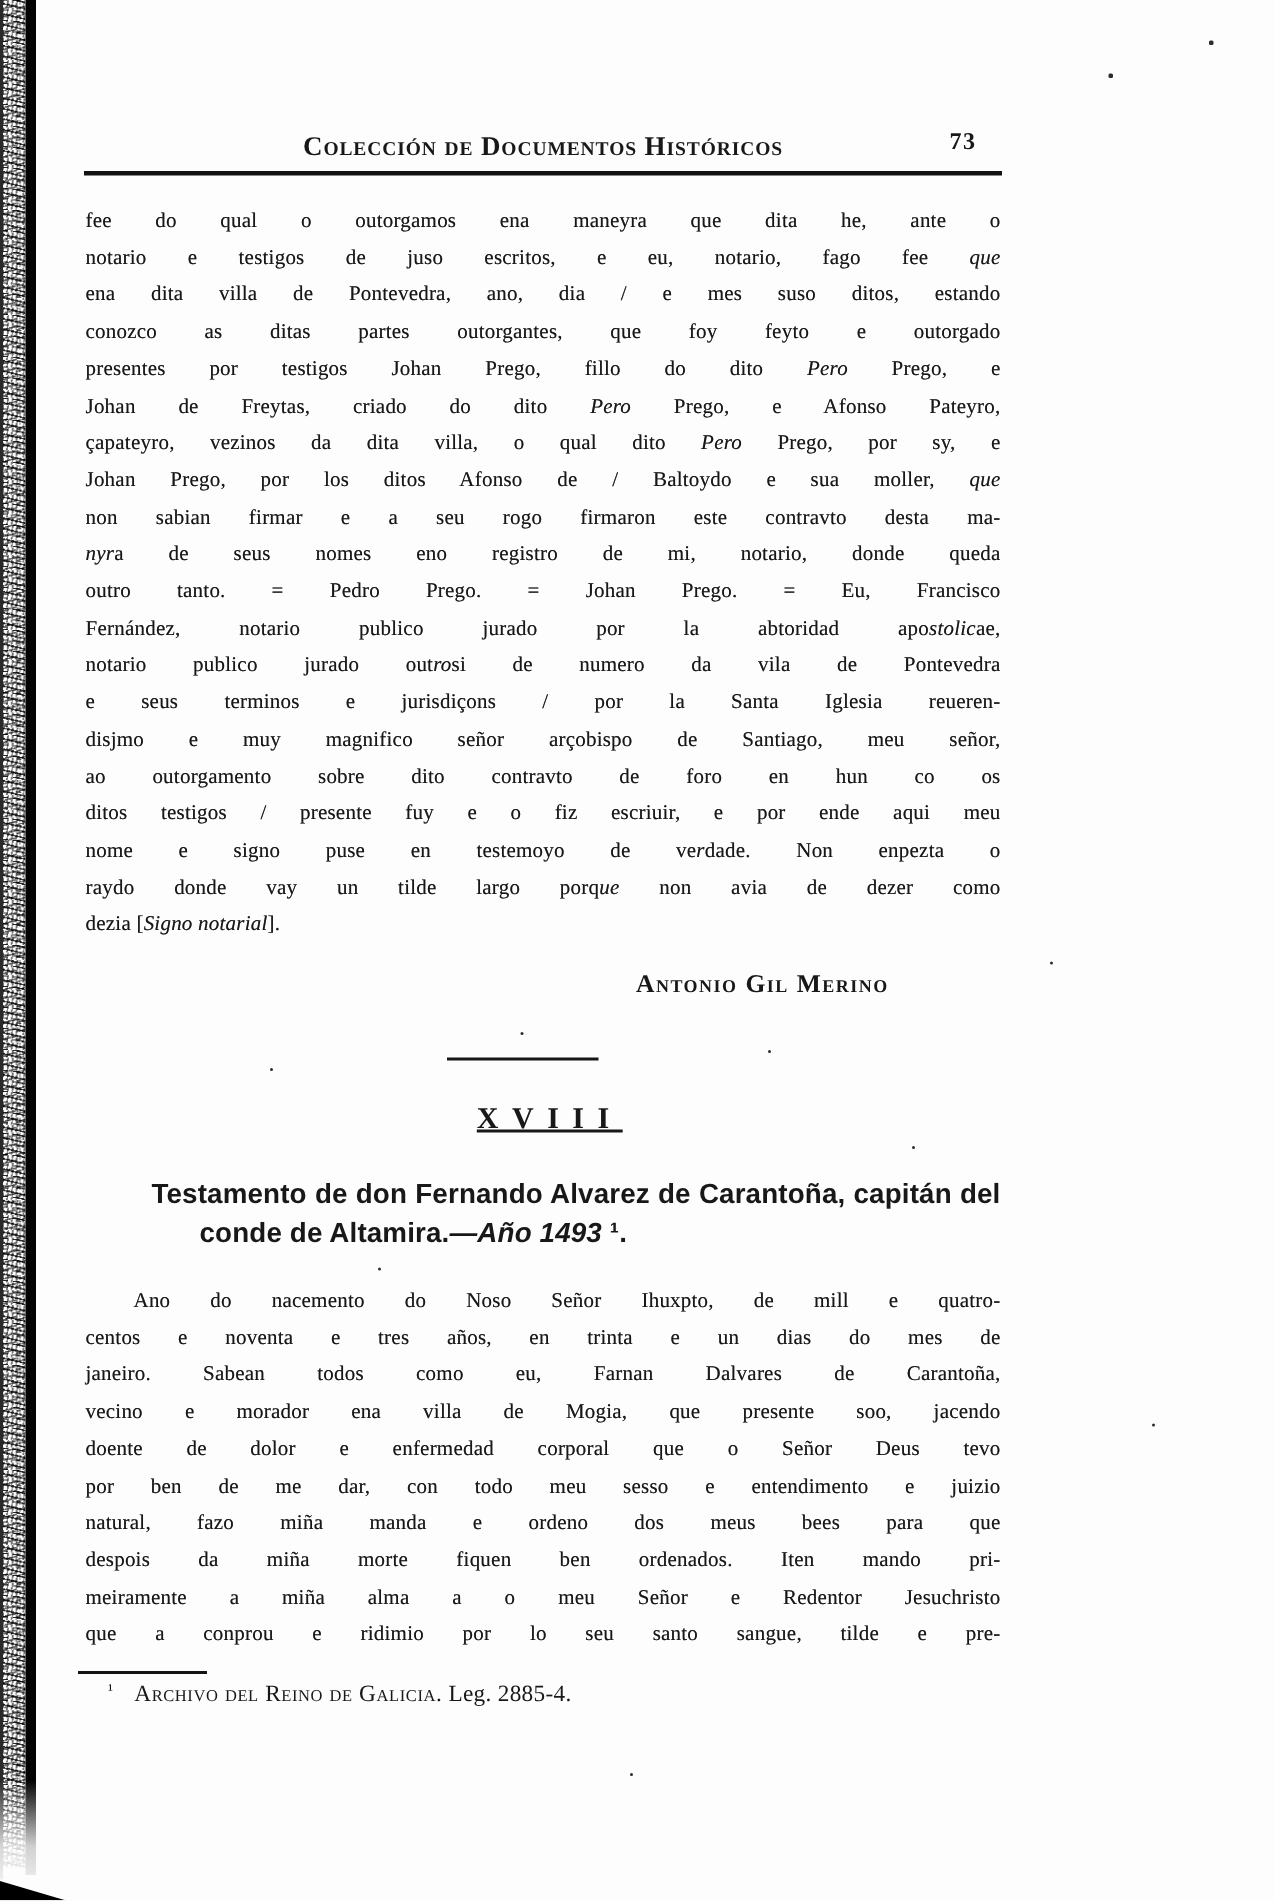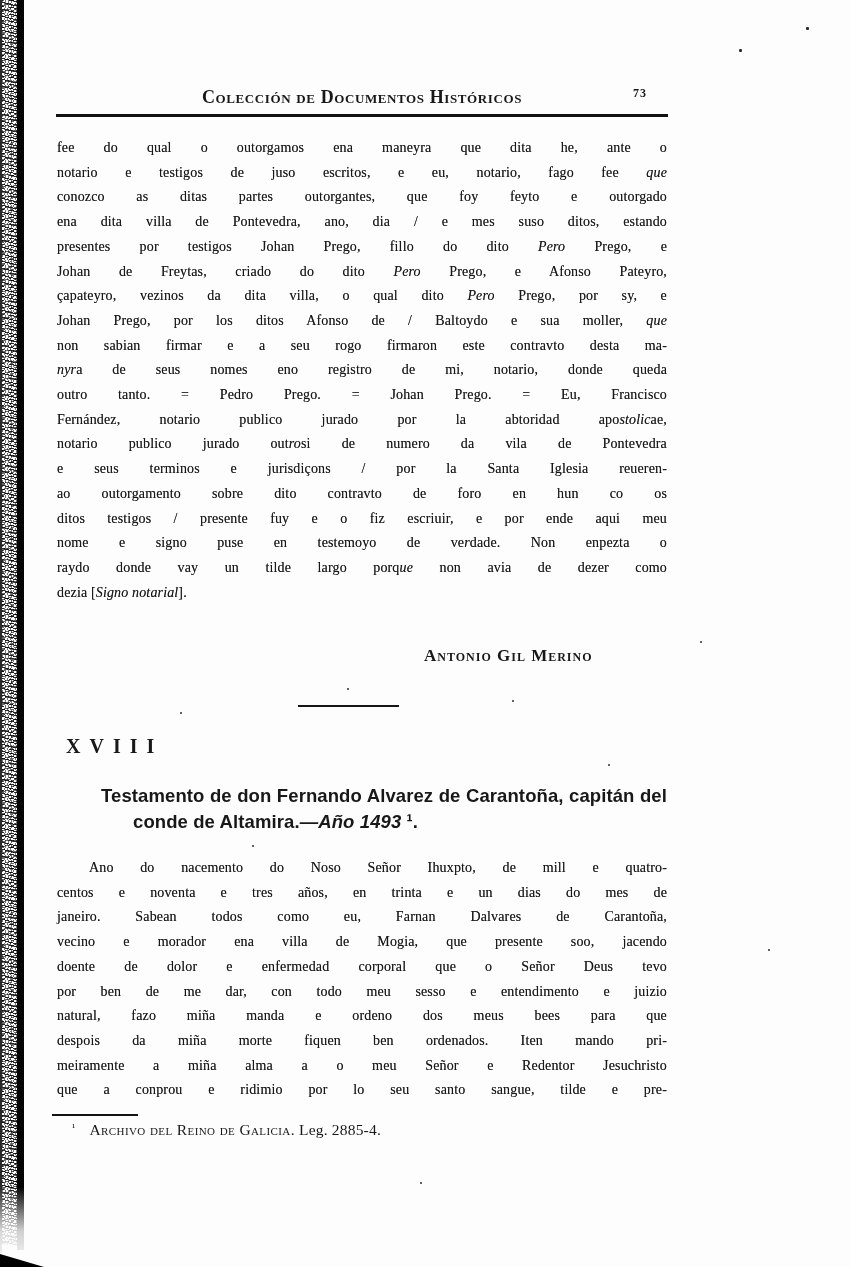--- a/index.html
+++ b/index.html
@@ -23,21 +23,21 @@
   .binding .core-line{position:absolute;left:17px;top:0;width:7px;height:1250px;background:#030303}
   .binding .fade{position:absolute;left:0;bottom:0;width:26px;height:80px;
     background:linear-gradient(180deg,rgba(253,253,253,0),rgba(253,253,253,.82) 55%,#fdfdfd)}
   .corner-wedge{position:absolute;left:0;bottom:0;width:44px;height:13px;background:#000;
     clip-path:polygon(0 0,0 100%,100% 100%)}
   
   .hdr-title{
     position:absolute;left:57px;top:87px;width:610px;text-align:center;
     font-variant:small-caps;font-weight:700;font-size:18px;letter-spacing:.6px;
   }
-  .page-num{position:absolute;left:633px;top:86px;font-weight:700;font-size:12px;letter-spacing:1px}
+  .page-num{position:absolute;left:633px;top:86px;font-weight:700;font-size:16px;letter-spacing:1px}
   .hdr-rule{position:absolute;left:56px;top:114px;width:612px;height:3px;background:#121212}
   
   .textblock{position:absolute;left:57px;width:610px}
   .line{
     font-size:14px;line-height:24.7px;
     text-align:justify;text-align-last:justify;
     letter-spacing:.15px;
     text-shadow:0 0 .4px rgba(10,10,10,.55);
   }
   .line.nojust{text-align-last:left}
@@ -45,22 +45,22 @@
   .it{font-style:italic}
   #para1{top:136px}
   
   .signature{
     position:absolute;left:424px;top:646px;
     font-variant:small-caps;font-weight:700;font-size:17px;letter-spacing:1px;
   }
   
   .sep-rule{position:absolute;left:298px;top:705px;width:101px;height:2px;background:#161616}
   .section-number{
-    position:absolute;left:57px;top:735px;width:610px;text-align:left;
-    font-weight:700;font-size:20px;letter-spacing:9px;text-indent:9px;
+    position:absolute;left:57px;top:735px;width:610px;text-align:center;
+    font-weight:700;font-size:20px;letter-spacing:9px;text-indent:9px;text-decoration:underline;
   }
   
   #doc-title{top:783px;font-family:"Liberation Sans","DejaVu Sans",sans-serif}
   #doc-title .line{
     font-family:inherit;font-weight:700;font-size:18.5px;line-height:26px;
     letter-spacing:.1px;text-shadow:none;margin-left:44px;
   }
   
   #para2{top:856px}
   
@@ -83,32 +83,33 @@
 </div>
 <div class="corner-wedge"></div>
 
 <div class="hdr-title">Colección de Documentos Históricos</div>
 <div class="page-num">73</div>
 <div class="hdr-rule"></div>
 
 <div id="para1" class="textblock">
     <div class="line"><span>fee do qual o outorgamos ena maneyra que dita he, ante o</span></div>
     <div class="line"><span>notario e testigos de juso escritos, e eu, notario, fago fee </span><span class="it">que</span><span></span></div>
+    <div class="line"><span>ena dita villa de Pontevedra, ano, dia / e mes suso ditos, estando</span></div>
     <div class="line"><span>conozco as ditas partes outorgantes, que foy feyto e outorgado</span></div>
-    <div class="line"><span>ena dita villa de Pontevedra, ano, dia / e mes suso ditos, estando</span></div>
     <div class="line"><span>presentes por testigos Johan Prego, fillo do dito </span><span class="it">Pero</span><span> Prego, e</span></div>
     <div class="line"><span>Johan de Freytas, criado do dito </span><span class="it">Pero</span><span> Prego, e Afonso Pateyro,</span></div>
     <div class="line"><span>çapateyro, vezinos da dita villa, o qual dito </span><span class="it">Pero</span><span> Prego, por sy, e</span></div>
     <div class="line"><span>Johan Prego, por los ditos Afonso de / Baltoydo e sua moller, </span><span class="it">que</span><span></span></div>
     <div class="line"><span>non sabian firmar e a seu rogo firmaron este contravto desta ma-</span></div>
     <div class="line"><span></span><span class="it">nyr</span><span>a de seus nomes eno registro de mi, notario, donde queda</span></div>
     <div class="line"><span>outro tanto. = Pedro Prego. = Johan Prego. = Eu, Francisco</span></div>
     <div class="line"><span>Fernández, notario publico jurado por la abtoridad apo</span><span class="it">stolic</span><span>ae,</span></div>
     <div class="line"><span>notario publico jurado out</span><span class="it">ro</span><span>si de numero da vila de Pontevedra</span></div>
     <div class="line"><span>e seus terminos e jurisdiçons / por la Santa Iglesia reueren-</span></div>
+    <div class="line"><span>disjmo e muy magnifico señor arçobispo de Santiago, meu señor,</span></div>
     <div class="line"><span>ao outorgamento sobre dito contravto de foro en hun co os</span></div>
     <div class="line"><span>ditos testigos / presente fuy e o fiz escriuir, e por ende aqui meu</span></div>
     <div class="line"><span>nome e signo puse en testemoyo de ve</span><span class="it">r</span><span>dade. Non enpezta o</span></div>
     <div class="line"><span>raydo donde vay un tilde largo porq</span><span class="it">ue</span><span> non avia de dezer como</span></div>
     <div class="line nojust"><span>dezia [</span><span class="it">Signo notarial</span><span>].</span></div>
   </div>
 
 <div class="signature">Antonio Gil Merino</div>
 
 <div class="sep-rule"></div>

